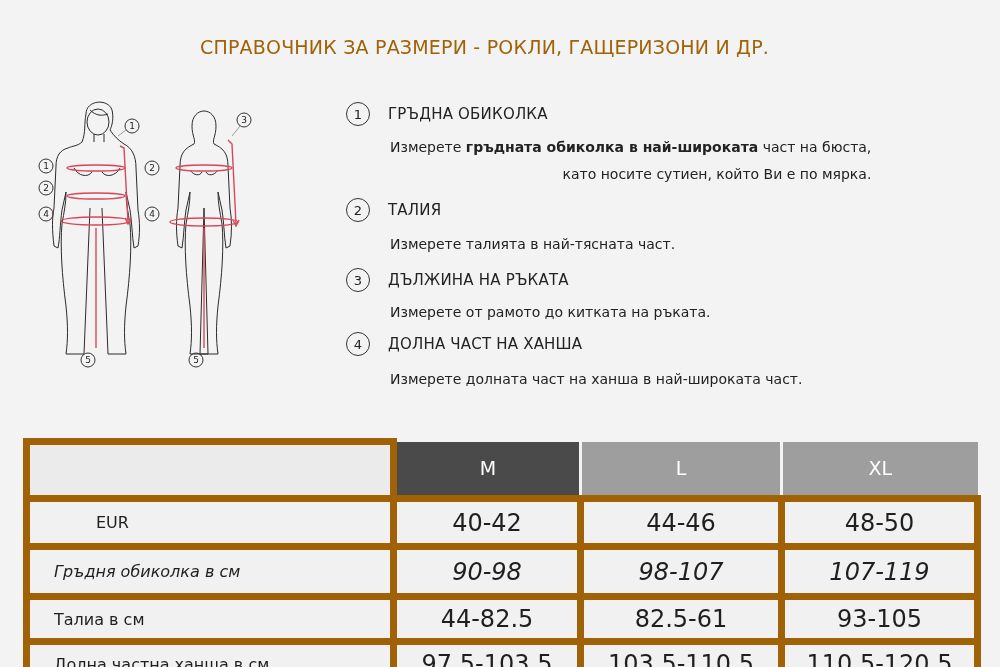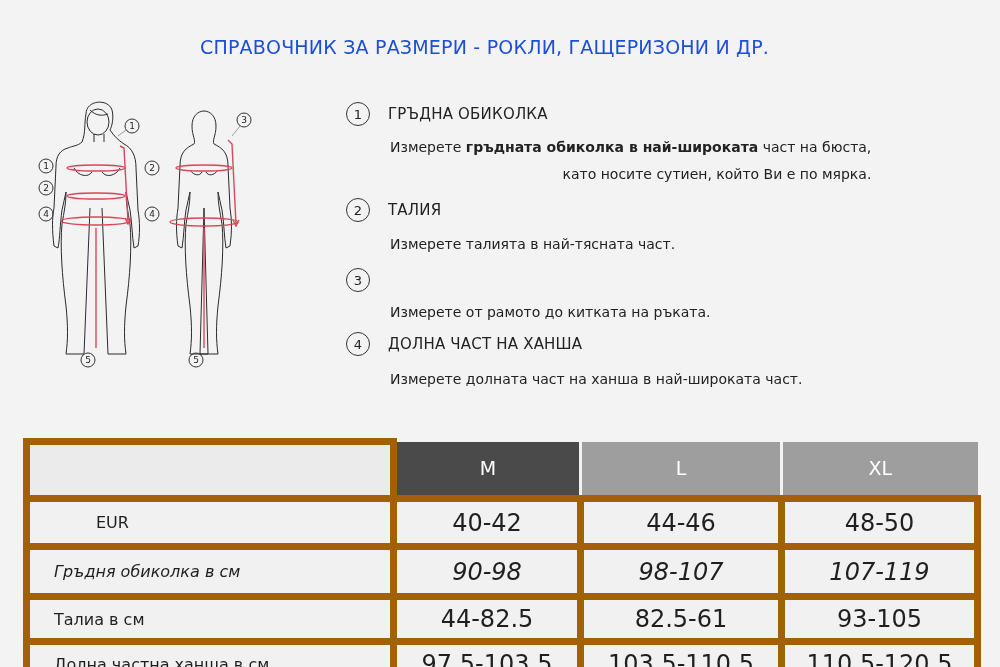--- a/index.html
+++ b/index.html
@@ -7,21 +7,21 @@
       width: 1000px; height: 667px; overflow: hidden;
       background: #f3f3f3;
       font-family: "DejaVu Sans", "Liberation Sans", sans-serif;
       color: #1f1f1f;
     }
     .page { position: relative; width: 1000px; height: 667px; background: #f3f3f3; }
 
     .title {
       position: absolute; left: 0; top: 36px; width: 969px;
       text-align: center; font-size: 19px; letter-spacing: 0.2px;
-      color: #1d4ed8; font-weight: normal;
+      color: #a16207; font-weight: normal;
     }
 
     
     .figures { position: absolute; left: 28px; top: 96px; width: 250px; height: 275px; }
     .figures svg { width: 250px; height: 275px; display: block; }
 
     
     .instructions { position: absolute; left: 346px; top: 100px; width: 640px; }
     .step-head { position: absolute; left: 0; display: flex; align-items: center; }
     .step-num {
@@ -145,20 +145,21 @@
     </div>
 
     <div class="step-head" style="top:98px">
       <span class="step-num">2</span>
       <span class="step-title">ТАЛИЯ</span>
     </div>
     <div class="step-desc" style="top:131px">Измерете талията в най-тясната част.</div>
 
     <div class="step-head" style="top:168px">
       <span class="step-num">3</span>
+      <span class="step-title">ДЪЛЖИНА НА РЪКАТА</span>
     </div>
     <div class="step-desc" style="top:199px">Измерете от рамото до китката на ръката.</div>
 
     <div class="step-head" style="top:232px">
       <span class="step-num">4</span>
       <span class="step-title">ДОЛНА ЧАСТ НА ХАНША</span>
     </div>
     <div class="step-desc" style="top:266px">Измерете долната част на ханша в най-широката част.</div>
   </div>
 

